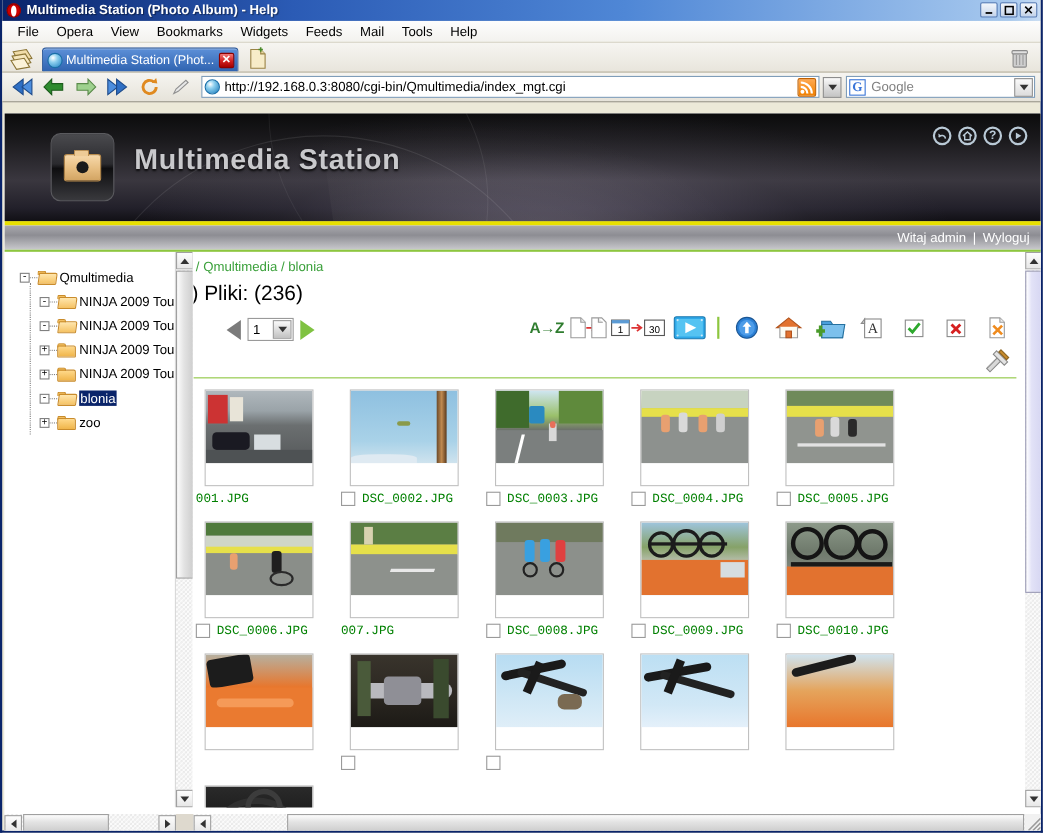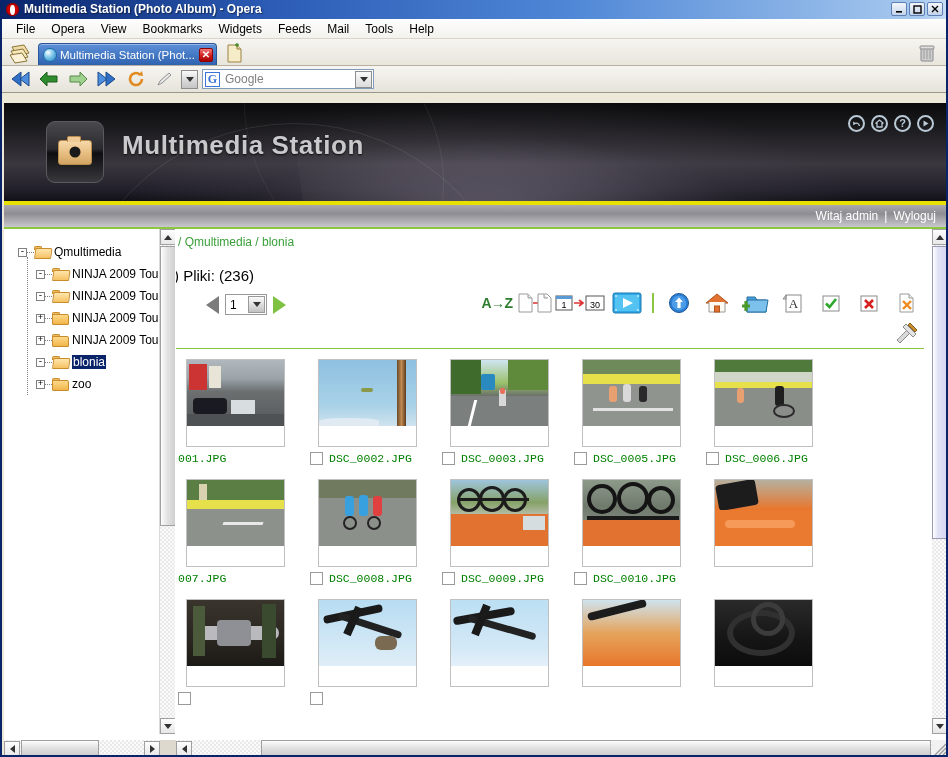--- a/index.html
+++ b/index.html
@@ -410,23 +410,22 @@
     left: -14px; top: 0;
     width: 770px;
   }
   .crumb {
     padding: 6px 0 0 16px;
     font-size: 12px; color: #3aa03a;
     white-space: nowrap;
   }
   .filecount {
     padding: 8px 0 0 12px;
-    font-size: 15px; color: #000;
+    font-size: 19px; color: #000;
     white-space: nowrap;
-    margin-top: 10px;
   }
   .toolrow {
     position: relative;
     height: 60px;
     margin-top: 4px;
   }
   .pager {
     position: absolute; left: 44px; top: 6px;
     display: flex; align-items: center; gap: 6px;
   }
@@ -583,21 +582,21 @@
 </style>
 </head>
 <body>
 
 <div class="window">
 
   <div class="titlebar">
     <div class="titlebar-icon">
       <div class="opera-o"></div>
     </div>
-    <div class="titlebar-text">Multimedia Station (Photo Album) - Opera</div>
+    <div class="titlebar-text">Multimedia Station (Photo Album) - Help</div>
     <div class="win-btns">
       <div class="win-btn">
         <svg width="10" height="10" viewBox="0 0 10 10">
             <rect x="2" y="7" width="6" height="1.6" fill="#000"></rect>
           </svg>
       </div>
       <div class="win-btn">
         <svg width="10" height="10" viewBox="0 0 10 10">
             <rect x="2" y="2" width="7" height="7" fill="none" stroke="#000" stroke-width="1.4"></rect>
           </svg>
@@ -677,20 +676,31 @@
     <div class="nav-btn">
       <svg width="20" height="18" viewBox="0 0 20 18">
         <path d="M16 9 a6 6 0 1 1 -2.2 -4.6" fill="none" stroke="#e08a20" stroke-width="2.6"></path>
         <path d="M16 1 L17 6 L12 5.2 Z" fill="#e08a20"></path>
       </svg>
     </div>
     <div class="nav-btn">
       <svg width="20" height="18" viewBox="0 0 20 18">
         <path d="M3 15 L5 11 L14 3 L16 5 L7 13 Z" fill="#e8e8e8" stroke="#909090"></path>
       </svg>
+    </div>
+    <div class="urlbox">
+      <div class="url-fav"></div>
+      <div class="url-text">http://192.168.0.3:8080/cgi-bin/Qmultimedia/index_mgt.cgi</div>
+      <div class="rss-btn">
+        <svg width="15" height="15" viewBox="0 0 15 15">
+          <circle cx="3.5" cy="11.5" r="1.8" fill="#fff"></circle>
+          <path d="M2 7 a6 6 0 0 1 6 6" fill="none" stroke="#fff" stroke-width="2"></path>
+          <path d="M2 3 a10 10 0 0 1 10 10" fill="none" stroke="#fff" stroke-width="2"></path>
+        </svg>
+      </div>
     </div>
     <div class="dropdown-sq">
       <div class="triangle-d"></div>
     </div>
     <div class="searchbox">
       <div class="g-icon">G</div>
       <div class="search-placeholder">Google</div>
       <div class="dropdown-sq" style="border:none;background:linear-gradient(to bottom,#fafafa,#dcdcdc);height:17px;margin-right:1px;border:1px solid #8d8d8d;">
         <div class="triangle-d"></div>
       </div>
@@ -994,20 +1004,37 @@
                   <div style="position:absolute;left:48px;top:30px;width:7px;height:16px;background:#d8d8d8;"></div>
                   <div style="position:absolute;left:49px;top:28px;width:5px;height:6px;background:#e8705a;border-radius:2px;"></div>
                 </div>
               </div>
               <div class="caption">
                 <div class="chk"></div>
                 <div class="fname">DSC_0003.JPG</div>
               </div>
             </div>
 
+            <div class="cell">
+              <div class="thumbframe">
+                <div class="thumbimg" style="background:linear-gradient(to bottom,#cfd9c9 0%,#9ab07f 22%,#8b8f8c 40%,#9b9f9b 100%);">
+                  <div style="position:absolute;left:0;top:0;width:99px;height:16px;background:#c7d3c0;"></div>
+                  <div style="position:absolute;left:0;top:16px;width:99px;height:8px;background:#e6e04a;"></div>
+                  <div style="position:absolute;left:0;top:24px;width:99px;height:42px;background:#8d918e;"></div>
+                  <div style="position:absolute;left:18px;top:22px;width:8px;height:16px;background:#e8a070;border-radius:3px;"></div>
+                  <div style="position:absolute;left:34px;top:20px;width:8px;height:18px;background:#d9d9d9;border-radius:3px;"></div>
+                  <div style="position:absolute;left:52px;top:22px;width:8px;height:16px;background:#e8a070;border-radius:3px;"></div>
+                  <div style="position:absolute;left:68px;top:21px;width:8px;height:17px;background:#cfcfcf;border-radius:3px;"></div>
+                </div>
+              </div>
+              <div class="caption">
+                <div class="chk"></div>
+                <div class="fname">DSC_0004.JPG</div>
+              </div>
+            </div>
 
             <div class="cell">
               <div class="thumbframe">
                 <div class="thumbimg" style="background:#8d918e;">
                   <div style="position:absolute;left:0;top:0;width:99px;height:14px;background:#6f8a5a;"></div>
                   <div style="position:absolute;left:0;top:14px;width:99px;height:10px;background:#e6e04a;"></div>
                   <div style="position:absolute;left:0;top:24px;width:99px;height:42px;background:#90948f;"></div>
                   <div style="position:absolute;left:26px;top:26px;width:8px;height:16px;background:#e8a070;border-radius:3px;"></div>
                   <div style="position:absolute;left:40px;top:24px;width:8px;height:18px;background:#d9d9d9;border-radius:3px;"></div>
                   <div style="position:absolute;left:56px;top:26px;width:8px;height:16px;background:#2a2a2a;border-radius:3px;"></div>

